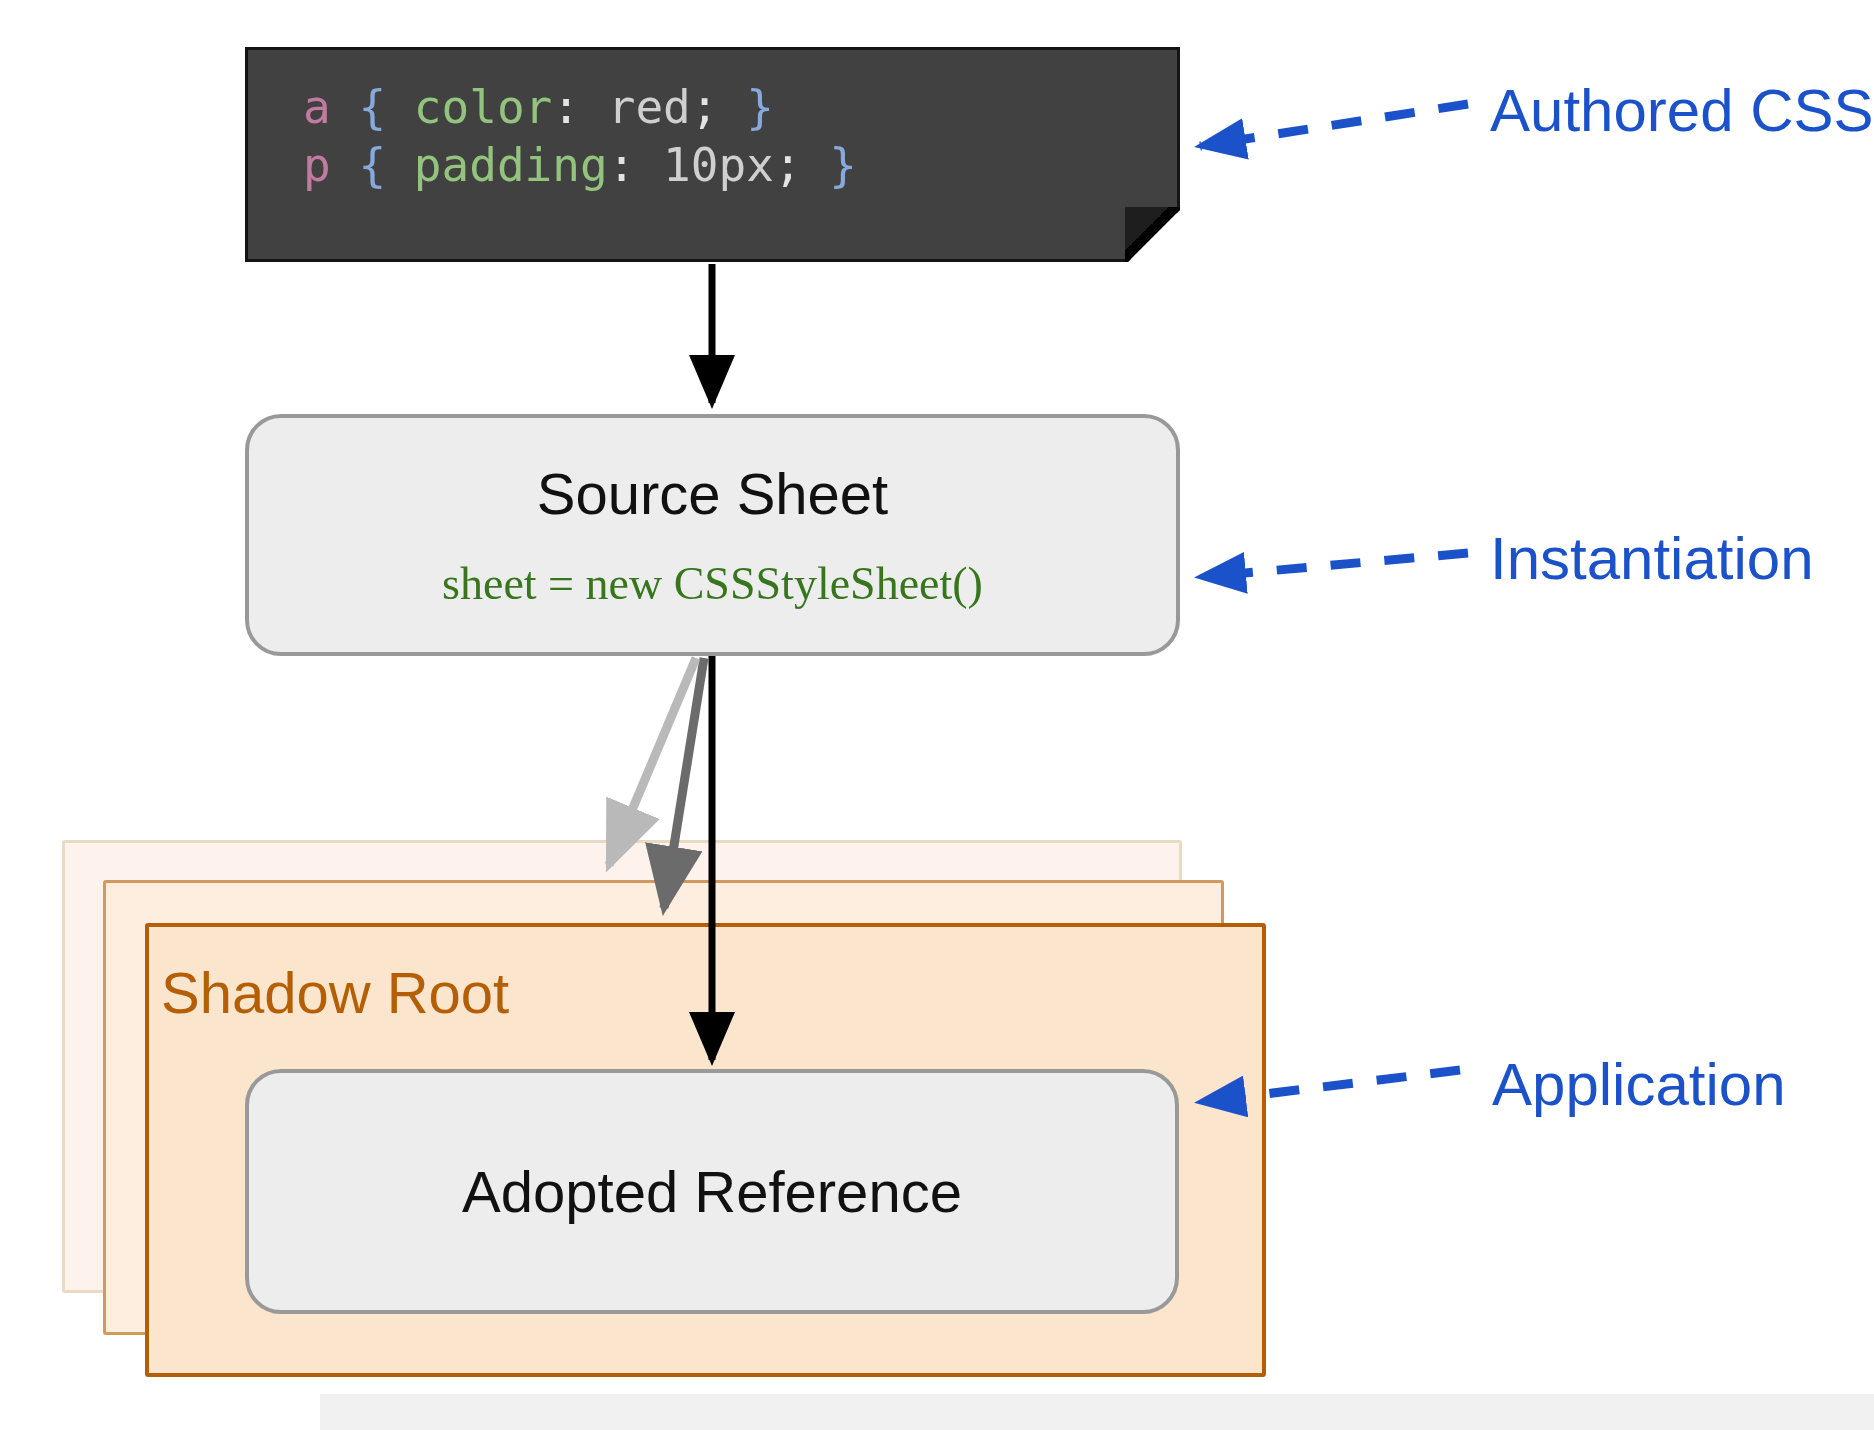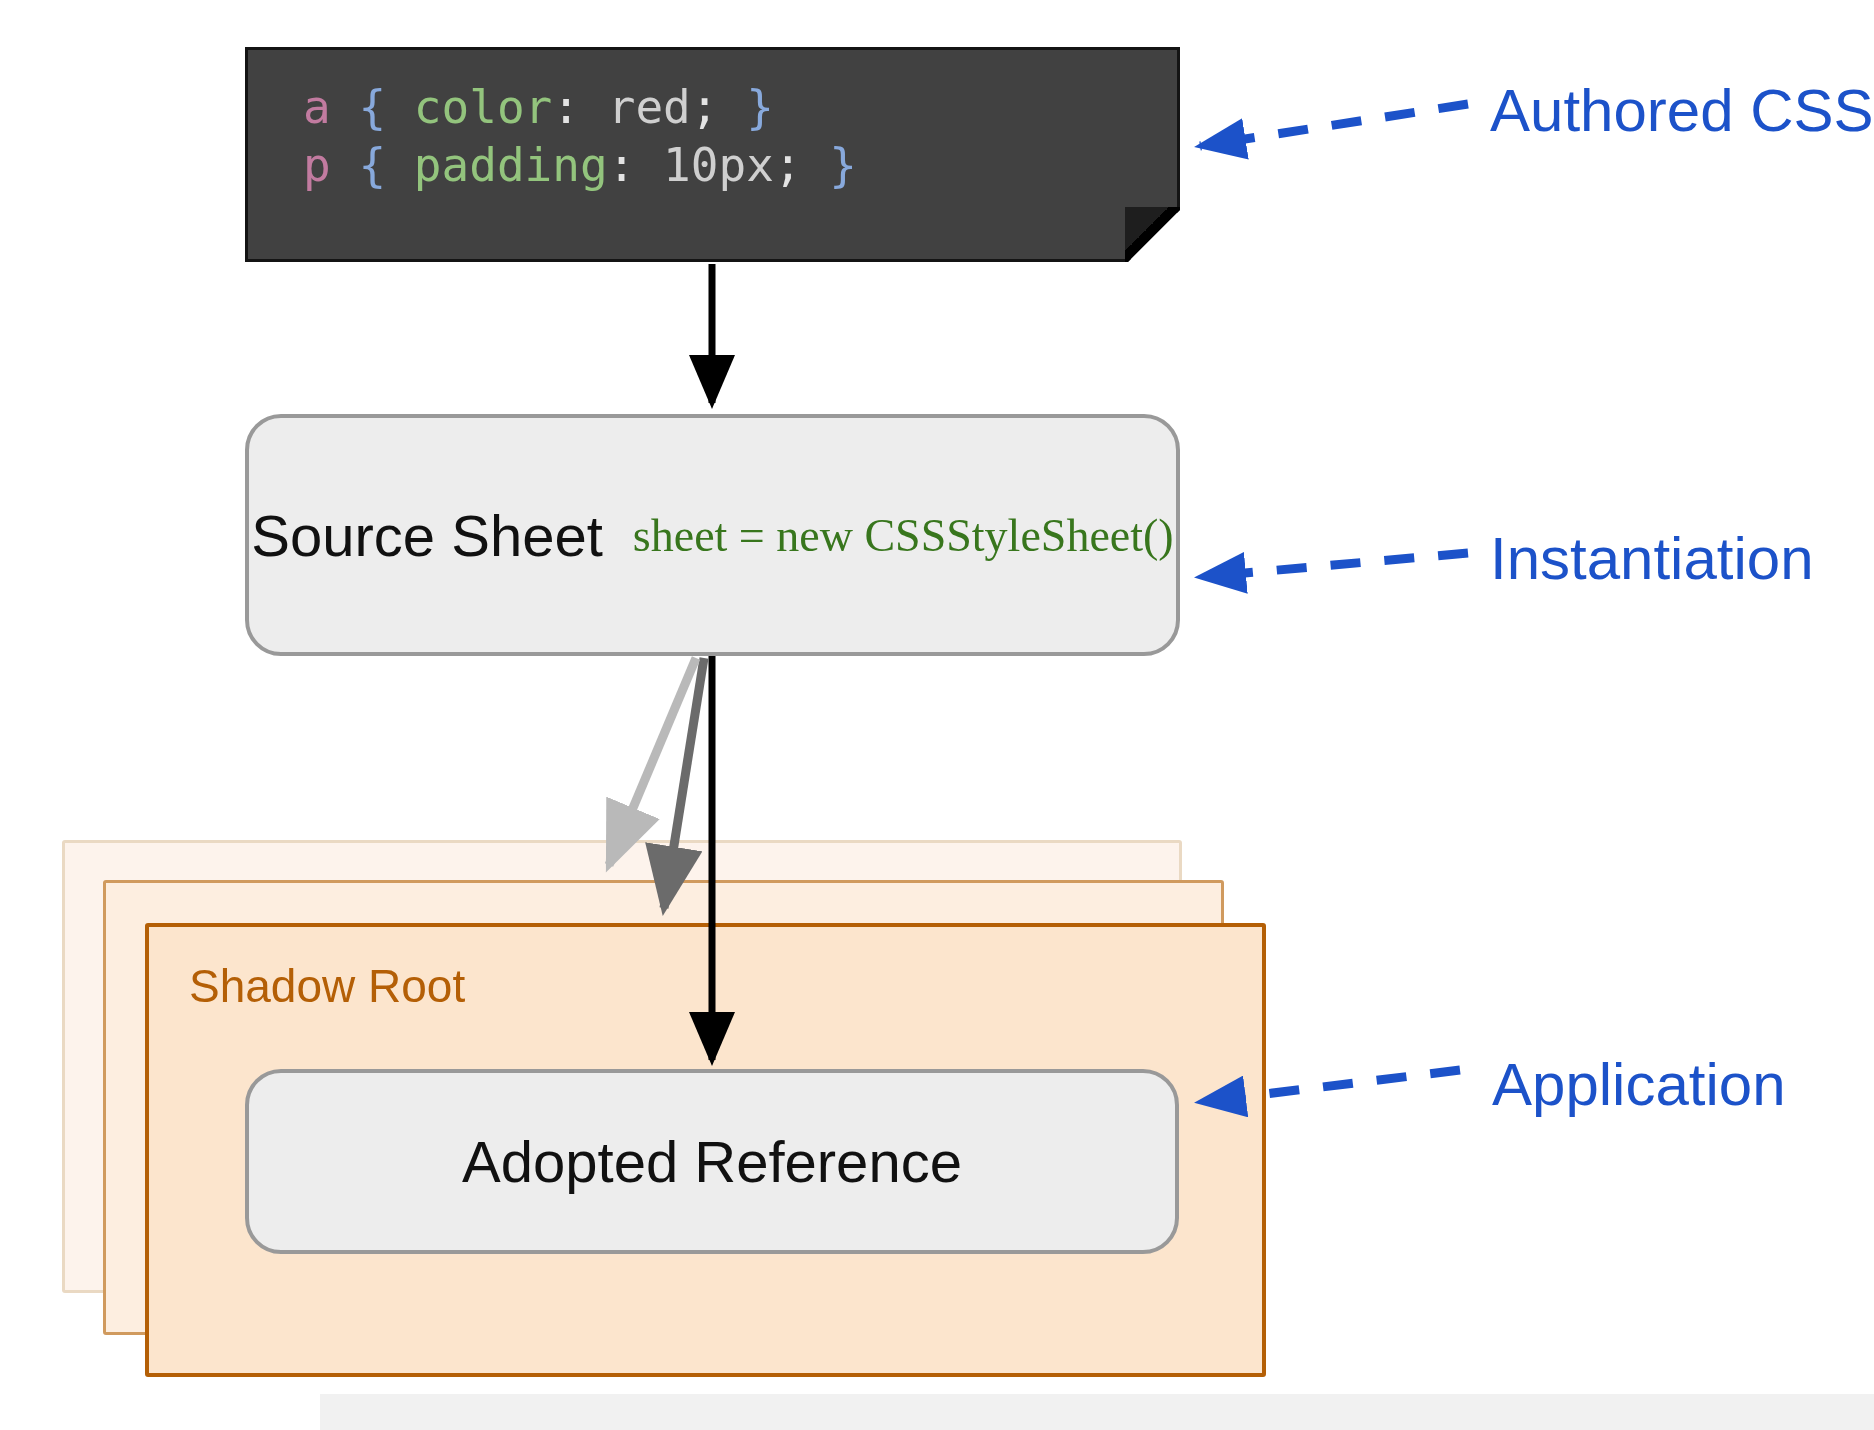--- a/index.html
+++ b/index.html
@@ -25,31 +25,31 @@
 
   
   .stack-box { position:absolute; box-sizing:border-box; border-radius:3px; }
   .stack-back   { left:62px;  top:840px; width:1120px; height:453px;
                   background:var(--orange-back-fill); border:3px solid var(--orange-back-border); }
   .stack-middle { left:103px; top:880px; width:1121px; height:455px;
                   background:var(--orange-mid-fill); border:3px solid var(--orange-mid-border); }
   .stack-front  { left:145px; top:923px; width:1121px; height:454px;
                   background:var(--orange-fill); border:4px solid var(--orange); }
   .shadow-label {
-    position:absolute; left:40px; top:32px; font-size:46px; color:var(--orange);
+    position:absolute; left:12px; top:32px; font-size:58px; color:var(--orange);
   }
 
   
   .panel {
     position:absolute; box-sizing:border-box;
     background:var(--panel-bg); border:4px solid var(--panel-border); border-radius:36px;
-    display:flex; flex-direction:row; align-items:center; justify-content:center; gap:30px;
+    display:flex; flex-direction:column; align-items:center; justify-content:center; gap:30px;
   }
   .panel-source  { left:245px; top:414px;  width:935px; height:242px; }
-  .panel-adopted { left:245px; top:1069px; width:934px; height:185px; }
+  .panel-adopted { left:245px; top:1069px; width:934px; height:245px; }
   .panel-title { font-size:58px; color:#111; }
   .panel-code  { font-family:Liberation Serif, serif; font-size:46px; color:var(--code-green); white-space:pre; }
 
   
   .anno { position:absolute; font-size:60px; color:var(--blue); white-space:nowrap; }
   .anno-authored      { left:1490px; top:76px; }
   .anno-instantiation { left:1490px; top:524px; }
   .anno-application   { left:1492px; top:1050px; }
 
   .arrow-layer { position:absolute; left:0; top:0; pointer-events:none; }

